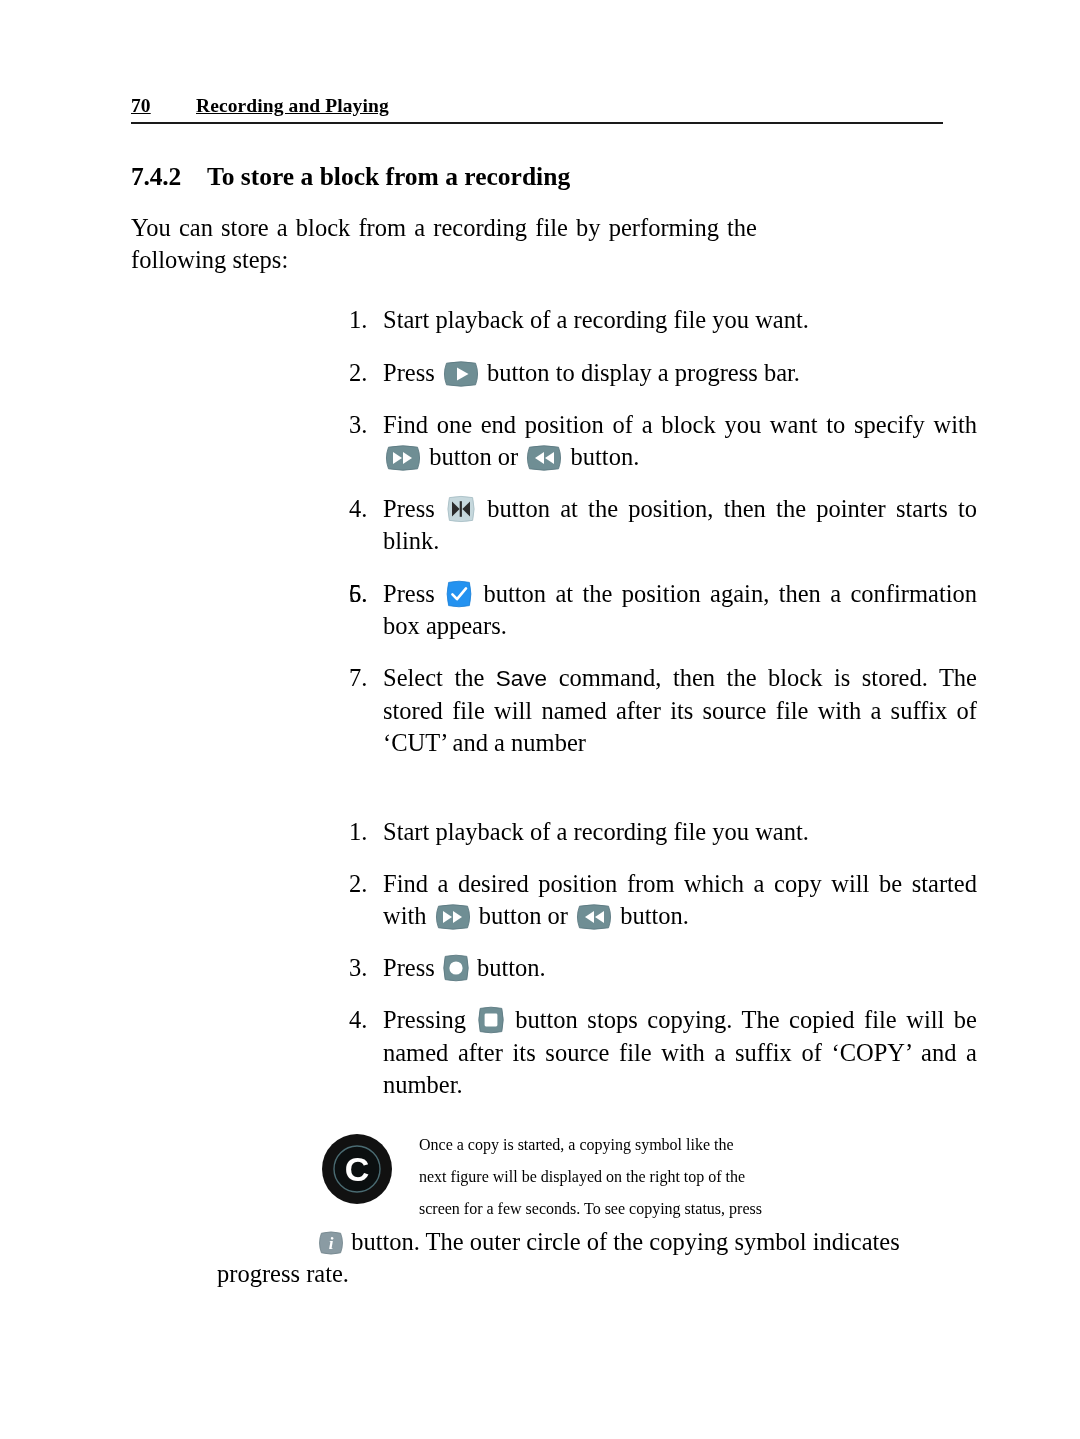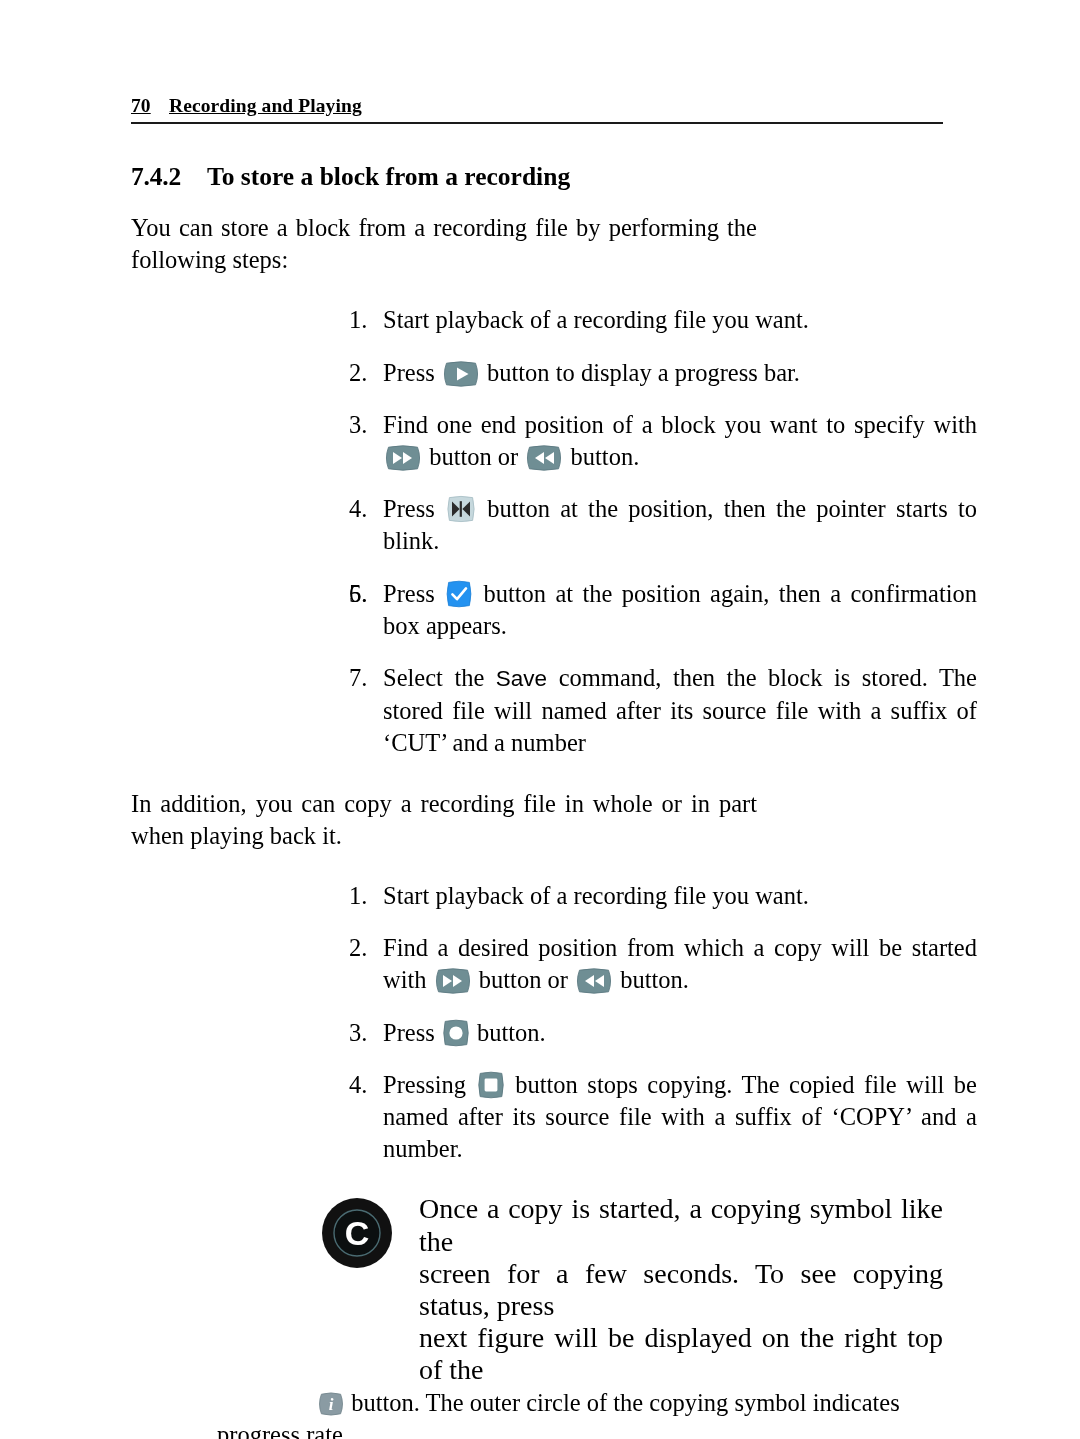--- a/index.html
+++ b/index.html
@@ -35,20 +35,21 @@
     font-size: 19.5px;
     letter-spacing: 0.1px;
     text-decoration: underline;
   }
   .header-pageno {
     width: 38px;
     flex: 0 0 auto;
   }
   .header-title {
     flex: 1 1 auto;
+    margin-left: 27px;
   }
   .header-rule {
     margin-top: 5px;
     border-top: 2.2px solid #1a1a1a;
     width: 100%;
   }
 
   
   .section-heading {
     position: absolute;
@@ -143,21 +144,21 @@
     top: 4px;
     width: 72px;
     height: 72px;
   }
   .note-body {
     margin-left: 0;
   }
   .note-p1 {
     margin-left: 288px;
     width: 524px;
-    font-size: 28px;
+    font-size: 16px;
     line-height: 32.2px;
     text-align: justify;
   }
   .note-p2 {
     margin-left: 186px;
     width: 626px;
     font-size: 24.5px;
     line-height: 32.2px;
     text-align: justify;
   }
@@ -217,21 +218,20 @@
         <li class="noj" style="margin-top: 20px;"><span class="num">5.</span></li>
         <li style="margin-top: 20px;"><span class="num">6.</span><span>Press </span><span class="btn btn-sq"><svg width="30" height="28" viewBox="0 0 30 28">
       <path d="M4.6 2.4 Q15 0 25.4 2.4 Q28.4 14 25.4 25.6 Q15 28 4.6 25.6 Q1.6 14 4.6 2.4 Z" fill="#2392f0" stroke="#1a7fd6" stroke-width="0.8"></path>
       <path d="M8.4 14.4 L13 19.2 L22 8.4" fill="none" stroke="#ffffff" stroke-width="2.6" stroke-linecap="round" stroke-linejoin="round"></path>
     </svg></span><span> button at the position again, then a confirmation box appears.</span></li>
         <li style="margin-top: 20px;"><span class="num">7.</span><span>Select the </span><span class="sans">Save</span><span> command, then the block is stored. The stored file will named after its source file with a suffix of ‘CUT’ and a number</span></li>
       </ol>
 
     <div class="gap-l"></div>
 
-    <p class="para indent-1">In addition, you can copy a recording file in whole or in part when playing back it.</p>
 
     <div class="gap-l"></div>
 
     <ol class="steps" id="steps-copy">
         <li class="noj"><span class="num">1.</span><span>Start playback of a recording file you want.</span></li>
         <li style="margin-top: 20px;"><span class="num">2.</span><span>Find a desired position from which a copy will be started with </span><span class="btn btn-wide"><svg width="40" height="26" viewBox="0 0 40 26">
       <path d="M5.5 2.2 Q20 -0.6 34.5 2.2 Q38.6 13 34.5 23.8 Q20 26.6 5.5 23.8 Q1.4 13 5.5 2.2 Z" fill="#6f8e94" stroke="#5d7b82" stroke-width="0.9"></path>
       <polygon points="10,7 19,13 10,19" fill="#ffffff"></polygon>
       <polygon points="20,7 29,13 20,19" fill="#ffffff"></polygon>
     </svg></span><span> button or </span><span class="btn btn-wide"><svg width="40" height="26" viewBox="0 0 40 26">
@@ -254,22 +254,22 @@
     <div class="note">
       <div class="note-badge">
         <svg width="72" height="72" viewBox="0 0 72 72">
           <circle cx="36" cy="36" r="35" fill="#111111"></circle>
           <circle cx="36" cy="36" r="23" fill="#0b0f10" stroke="#4a6b72" stroke-width="1.4"></circle>
           <text x="36" y="48" text-anchor="middle" font-family="Liberation Sans, sans-serif" font-size="34" font-weight="bold" fill="#ffffff">C</text>
         </svg>
       </div>
       <div class="note-body">
         <div class="note-p1">Once a copy is started, a copying symbol like the</div>
+        <div class="note-p1">next figure will be displayed on the right top of the</div>
         <div class="note-p1">screen for a few seconds. To see copying status, press</div>
-        <div class="note-p1">next figure will be displayed on the right top of the</div>
         <div class="note-p2">
           <span class="btn btn-sm">
             <svg width="28" height="26" viewBox="0 0 28 26">
               <path d="M4.4 3.2 Q14 0.6 23.6 3.2 Q27.4 13 23.6 22.8 Q14 25.4 4.4 22.8 Q0.6 13 4.4 3.2 Z" fill="#8a9ba3" stroke="#6f8189" stroke-width="0.8"></path>
               <text x="14" y="19" text-anchor="middle" font-family="Liberation Serif, serif" font-size="17" font-style="italic" font-weight="bold" fill="#ffffff">i</text>
             </svg>
           </span><span> button. The outer circle of the copying symbol indicates</span>
         </div>
         <div class="note-p3">progress rate.</div>
       </div>

